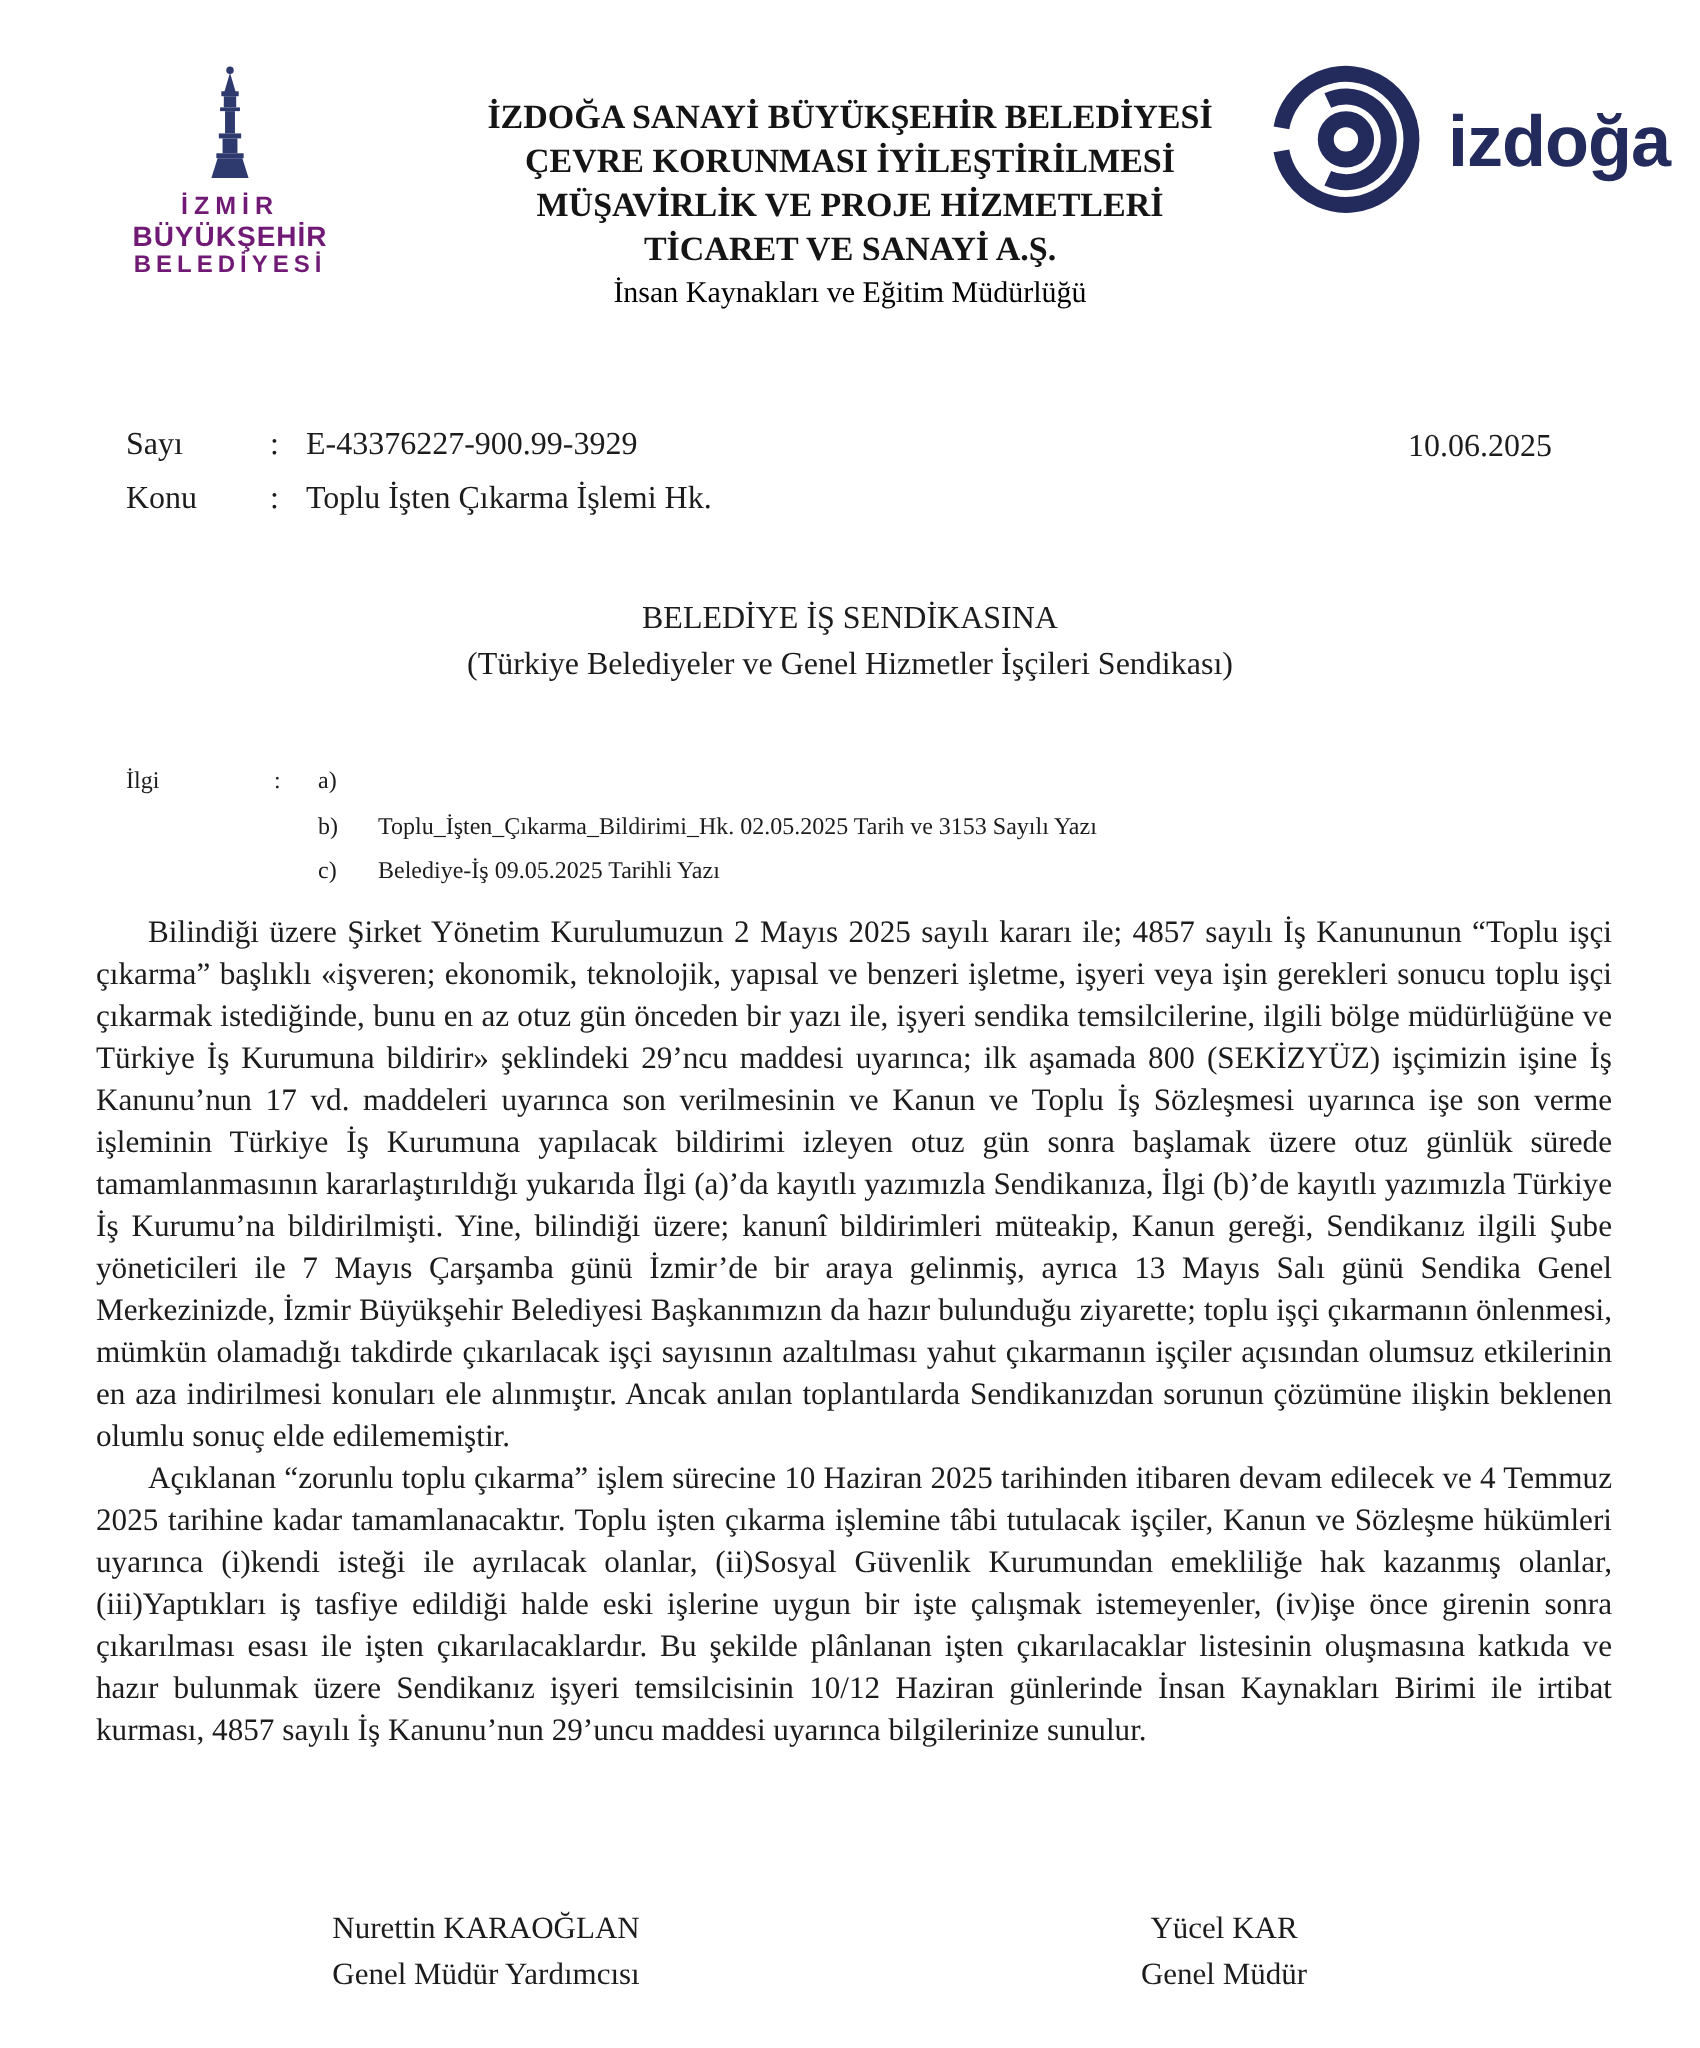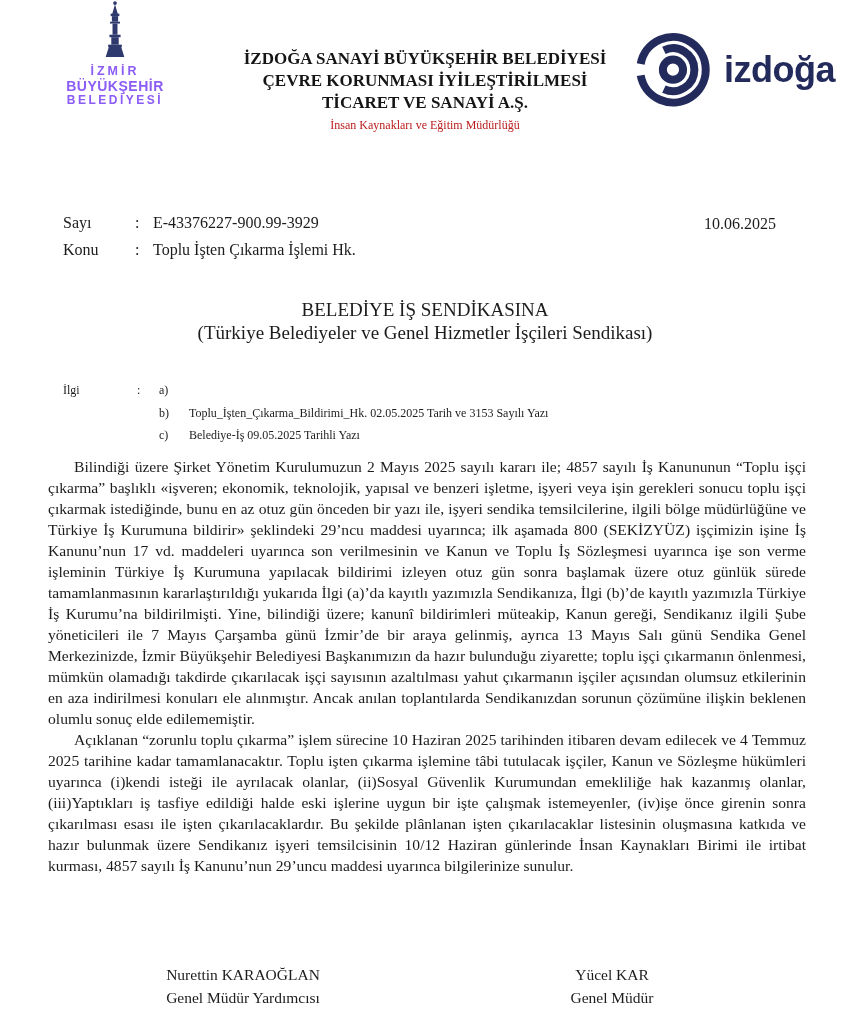--- a/index.html
+++ b/index.html
@@ -8,37 +8,37 @@
     width:850px;height:1024px;
     margin:0 auto;
     background:#ffffff;
     font-family:"Liberation Serif", serif;
     color:#1c1c1c;
     overflow:hidden;
   }
 
   
   .muni-logo{
-    position:absolute;left:55px;top:0;width:120px;
+    position:absolute;left:55px;top:32px;width:120px;
     text-align:center;
     font-family:"Liberation Sans", sans-serif;
-    color:#8b5cf6;
+    color:#701a75;
     line-height:1.15;
   }
   .muni-logo svg{display:block;margin:0 auto 2px auto;}
   .muni-line1{font-size:12.5px;font-weight:600;letter-spacing:3px;}
   .muni-line2{font-size:14px;font-weight:800;letter-spacing:.5px;}
   .muni-line3{font-size:12px;font-weight:600;letter-spacing:2.5px;}
 
   .company-block{
     position:absolute;left:50%;top:48px;transform:translateX(-50%);
     width:480px;text-align:center;
   }
   .company-line{font-weight:700;font-size:17px;line-height:22px;color:#151515;}
-  .department{font-size:12px;line-height:22px;color:#b91c1c;}
+  .department{font-size:15px;line-height:22px;color:#000000;}
 
   .izdoga-logo{
     position:absolute;left:636px;top:26px;
     display:flex;align-items:center;gap:4px;
   }
   .izdoga-word{
     font-family:Liberation Sans, sans-serif;
     font-weight:700;font-size:36px;letter-spacing:-.5px;
     color:#232a5c;
   }
@@ -46,40 +46,40 @@
   
   .meta{position:absolute;left:63px;top:214px;right:48px;font-size:16px;}
   .meta-row{display:flex;margin-bottom:9px;}
   .meta-label{width:72px;}
   .meta-colon{width:18px;}
   .meta-date{position:absolute;right:26px;top:1px;}
 
   
   .recipient{
     position:absolute;left:0;top:298px;width:100%;
-    text-align:center;font-size:19px;line-height:23px;
+    text-align:center;font-size:16px;line-height:23px;
   }
 
   
   .refs{position:absolute;left:63px;top:379px;right:40px;font-size:12px;line-height:22.5px;}
   .ref-row{display:flex;}
   .ref-label{width:74px;}
   .ref-colon{width:22px;}
   .ref-marker{width:30px;}
   .ref-text{flex:1;}
 
   
   .body{
     position:absolute;left:48px;top:456px;width:758px;
     font-size:15.6px;line-height:21px;text-align:justify;
   }
   .body p{margin:0;text-indent:26px;}
 
   
-  .signatures{position:absolute;left:0;top:953px;width:100%;display:flex;margin-top:10px;}
+  .signatures{position:absolute;left:0;top:953px;width:100%;display:flex;}
   .sig{font-size:15.5px;line-height:23px;text-align:center;}
   .sig-left{margin-left:118px;width:250px;}
   .sig-right{margin-left:auto;margin-right:128px;width:220px;text-align:center;}
 </style>
 </head>
 <body>
 
 <div class="page">
 
   <div class="muni-logo">
@@ -100,20 +100,21 @@
       </svg>
     </span>
     <div class="muni-line1">İZMİR</div>
     <div class="muni-line2">BÜYÜKŞEHİR</div>
     <div class="muni-line3">BELEDİYESİ</div>
   </div>
 
   <div class="company-block">
     <div class="company-line">İZDOĞA SANAYİ BÜYÜKŞEHİR BELEDİYESİ</div>
     <div class="company-line">ÇEVRE KORUNMASI İYİLEŞTİRİLMESİ</div>
+    <div class="company-line">MÜŞAVİRLİK VE PROJE HİZMETLERİ</div>
     <div class="company-line">TİCARET VE SANAYİ A.Ş.</div>
     <div class="department">İnsan Kaynakları ve Eğitim Müdürlüğü</div>
   </div>
 
   <div class="izdoga-logo">
     <span>
       <svg viewBox="0 0 100 100" width="84" height="84" aria-hidden="true">
         <g fill="none" stroke="#232a5c" stroke-width="9.5">
           <circle cx="44" cy="52" r="12"></circle>
           <path d="M 33.2 28.9 A 25.5 25.5 0 1 1 33.2 75.1"></path>

